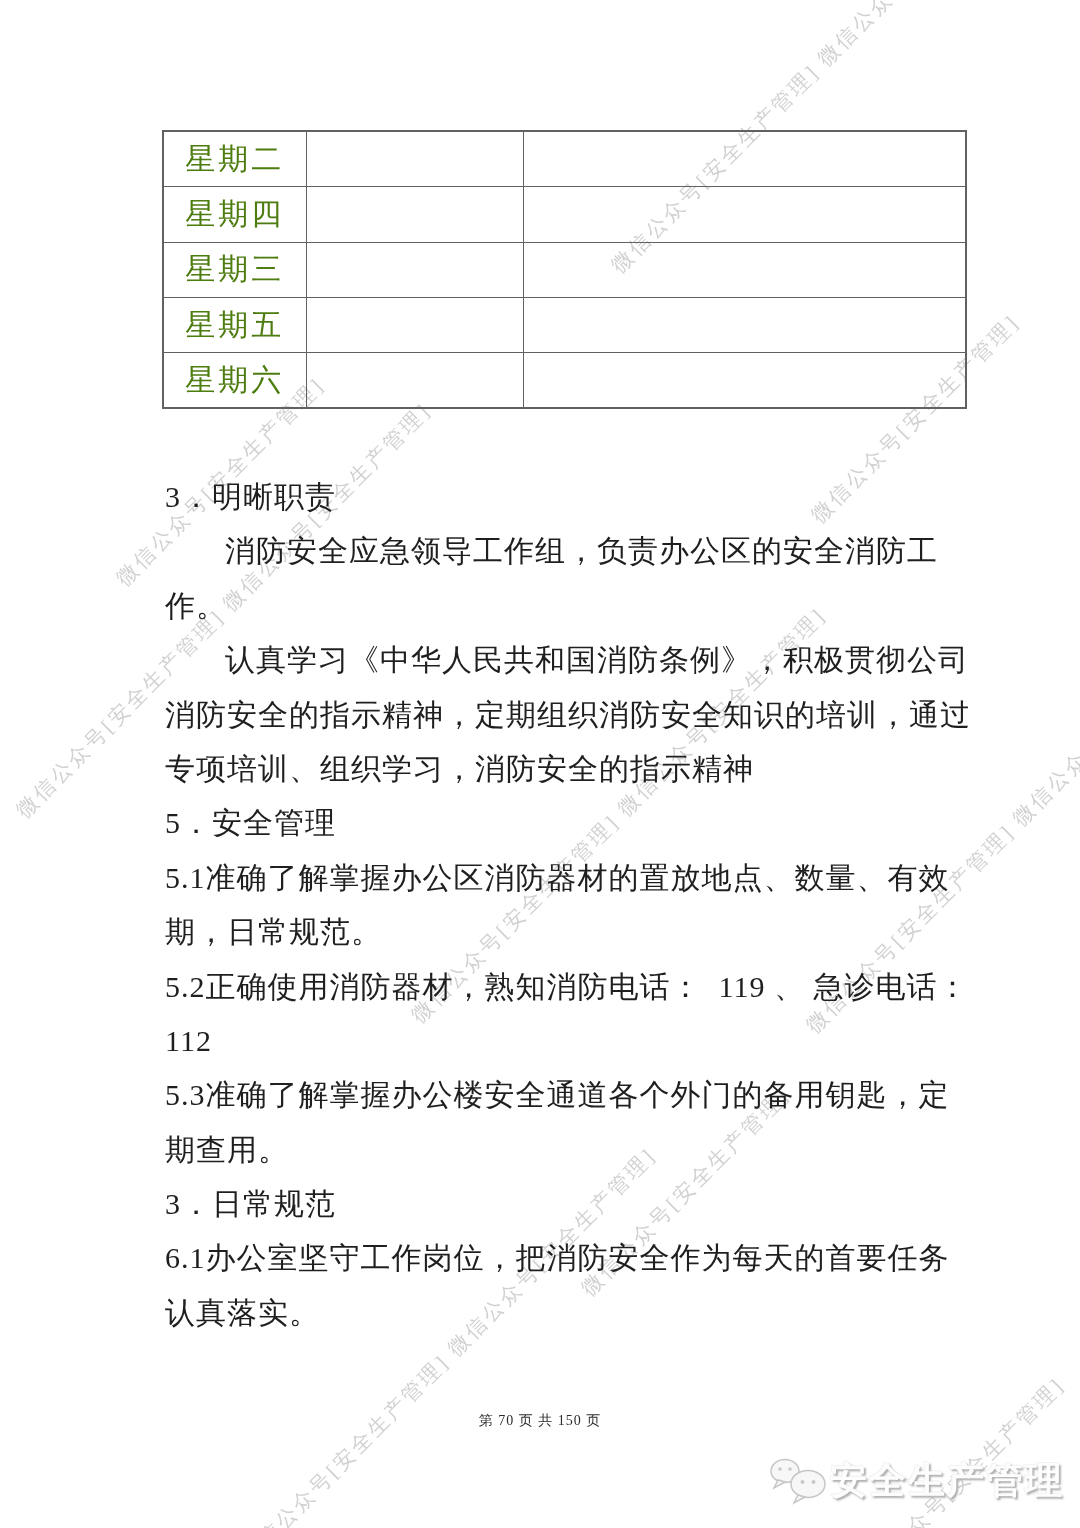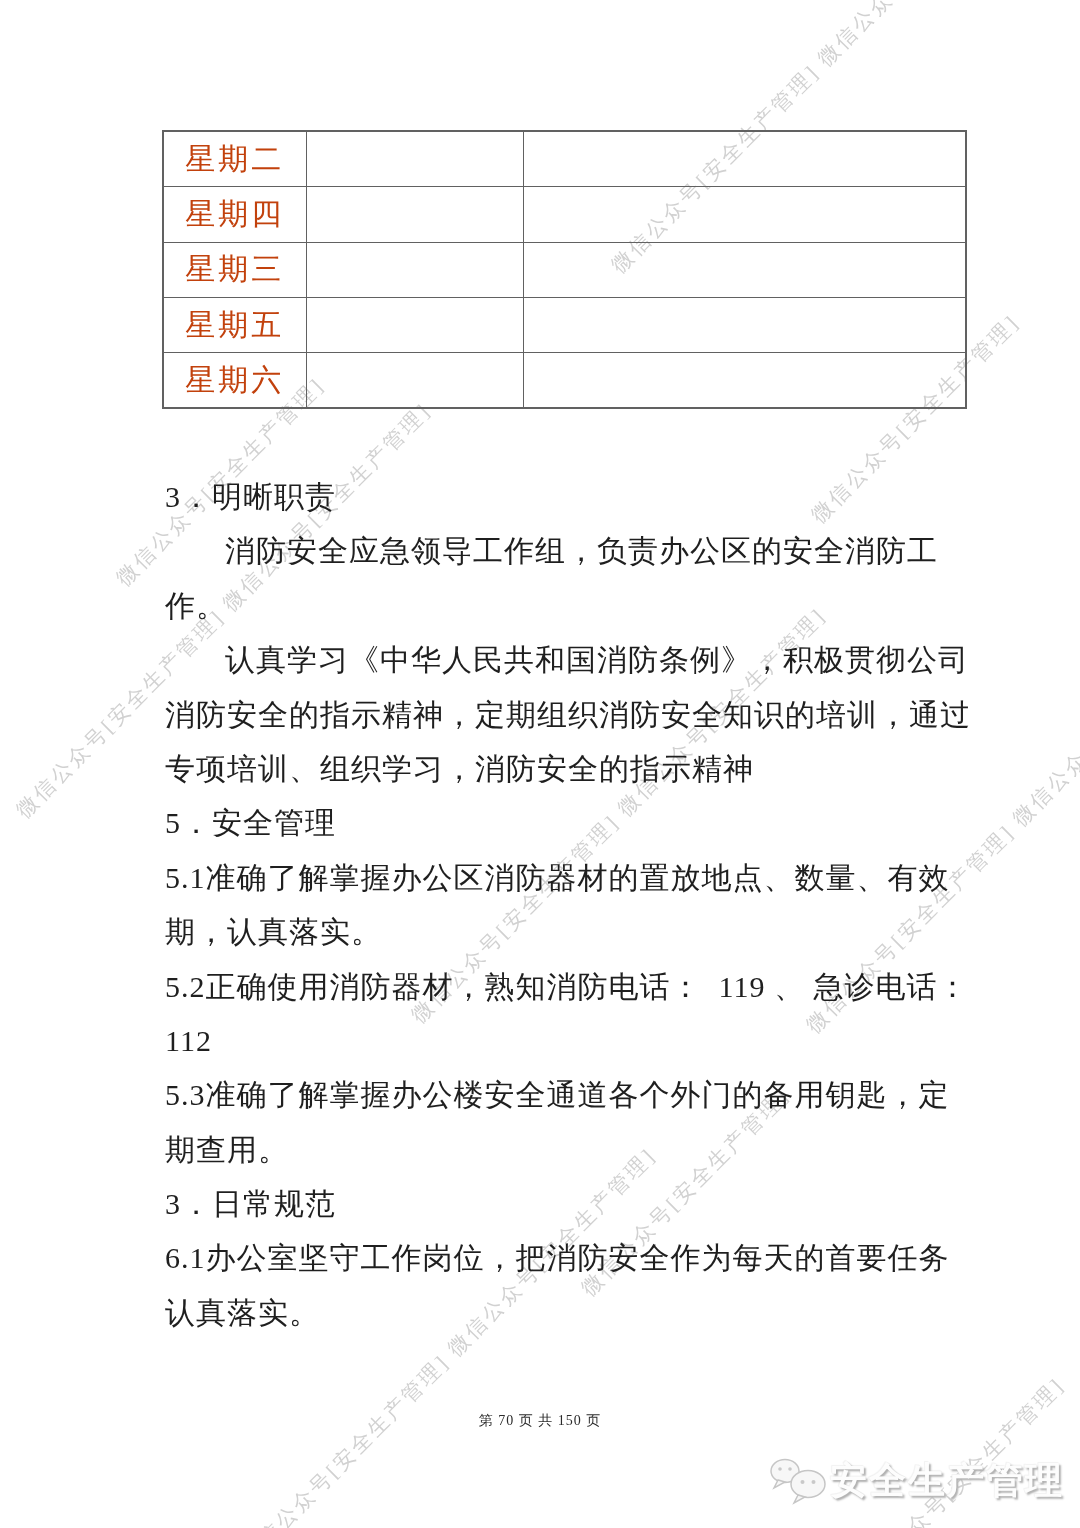--- a/index.html
+++ b/index.html
@@ -29,21 +29,21 @@
     position:absolute;left:162px;top:130px;
     width:803px;
     border-collapse:collapse;
     table-layout:fixed;
     border:2px solid #616161;
   }
   .sched td{
     border:1px solid #616161;
     height:54.3px;
     font-size:30px;
-    color:#c2410c;
+    color:#4d7c0f;
     padding:0;
   }
   .sched td.c0{text-align:center;letter-spacing:3px;}
   
   .content{position:absolute;left:165px;top:470px;}
   .doc-line{
     height:54.4px;line-height:54.4px;
     font-size:30px;
     white-space:pre;
     letter-spacing:1px;
@@ -125,21 +125,21 @@
 
   <div class="content" id="content">
       <div class="doc-line">3．明晰职责</div>
       <div class="doc-line indent">消防安全应急领导工作组，负责办公区的安全消防工</div>
       <div class="doc-line">作。</div>
       <div class="doc-line indent">认真学习《中华人民共和国消防条例》，积极贯彻公司</div>
       <div class="doc-line">消防安全的指示精神，定期组织消防安全知识的培训，通过</div>
       <div class="doc-line">专项培训、组织学习，消防安全的指示精神</div>
       <div class="doc-line">5．安全管理</div>
       <div class="doc-line">5.1准确了解掌握办公区消防器材的置放地点、数量、有效</div>
-      <div class="doc-line">期，认真落实。</div>
+      <div class="doc-line">期，日常规范。</div>
       <div class="doc-line">5.2正确使用消防器材，熟知消防电话：  119 、 急诊电话：</div>
       <div class="doc-line">112</div>
       <div class="doc-line">5.3准确了解掌握办公楼安全通道各个外门的备用钥匙，定</div>
       <div class="doc-line">期查用。</div>
       <div class="doc-line">3．日常规范</div>
       <div class="doc-line">6.1办公室坚守工作岗位，把消防安全作为每天的首要任务</div>
       <div class="doc-line">认真落实。</div>
     </div>
 
   <div class="footer">

